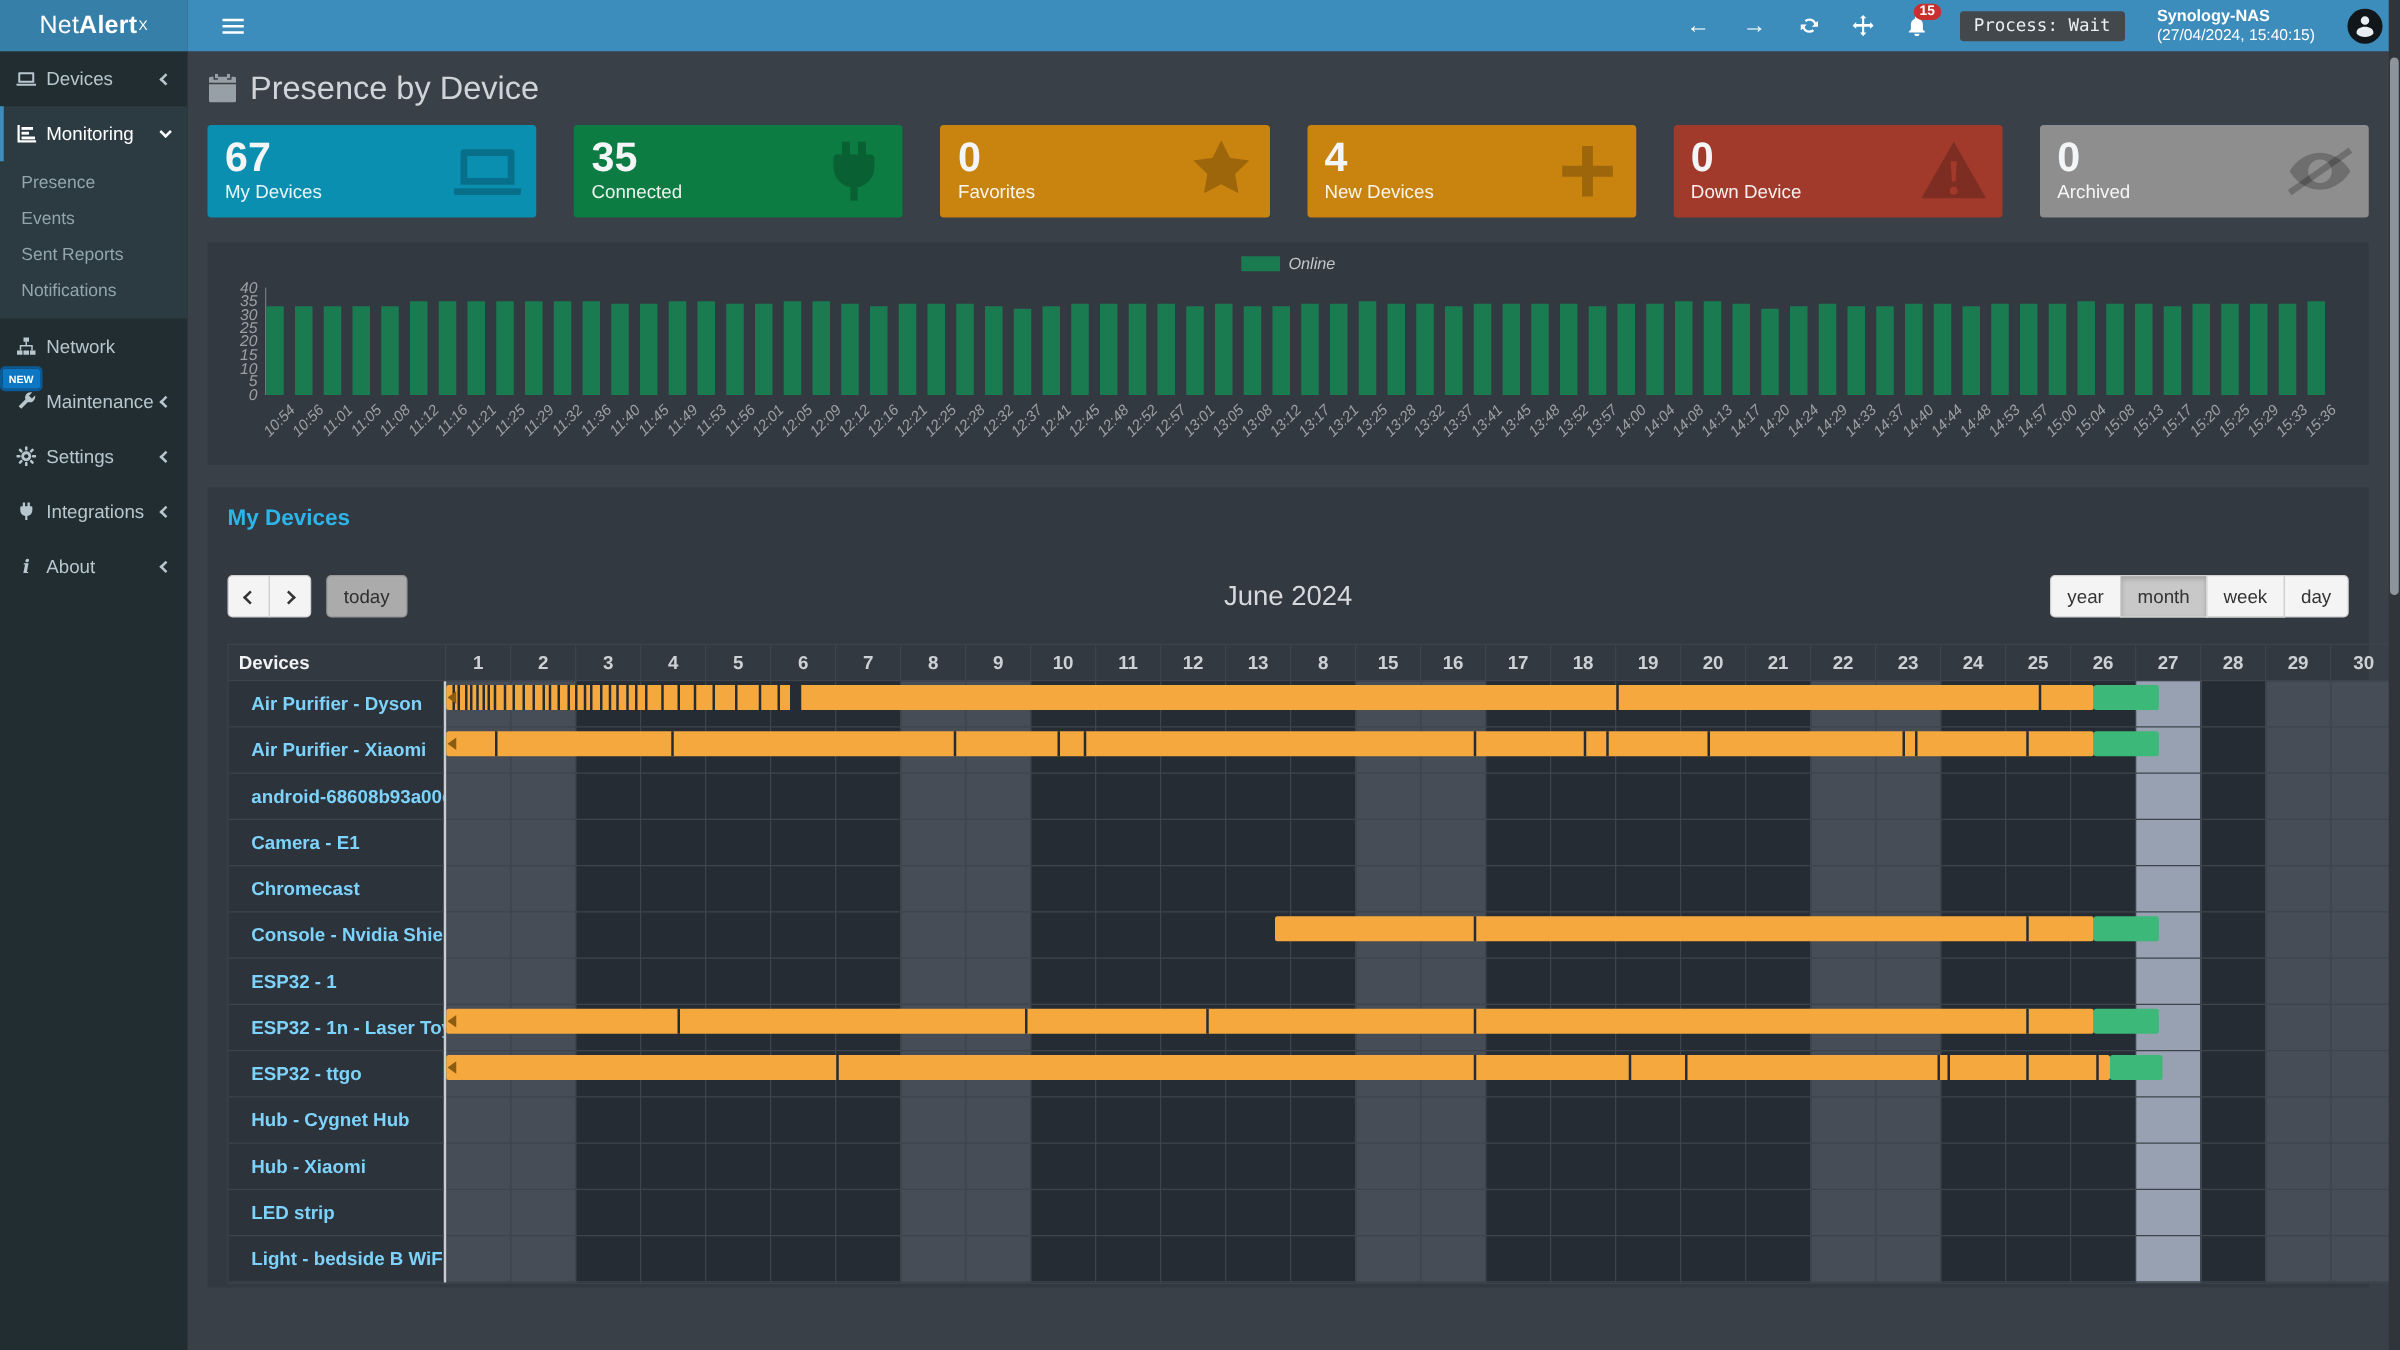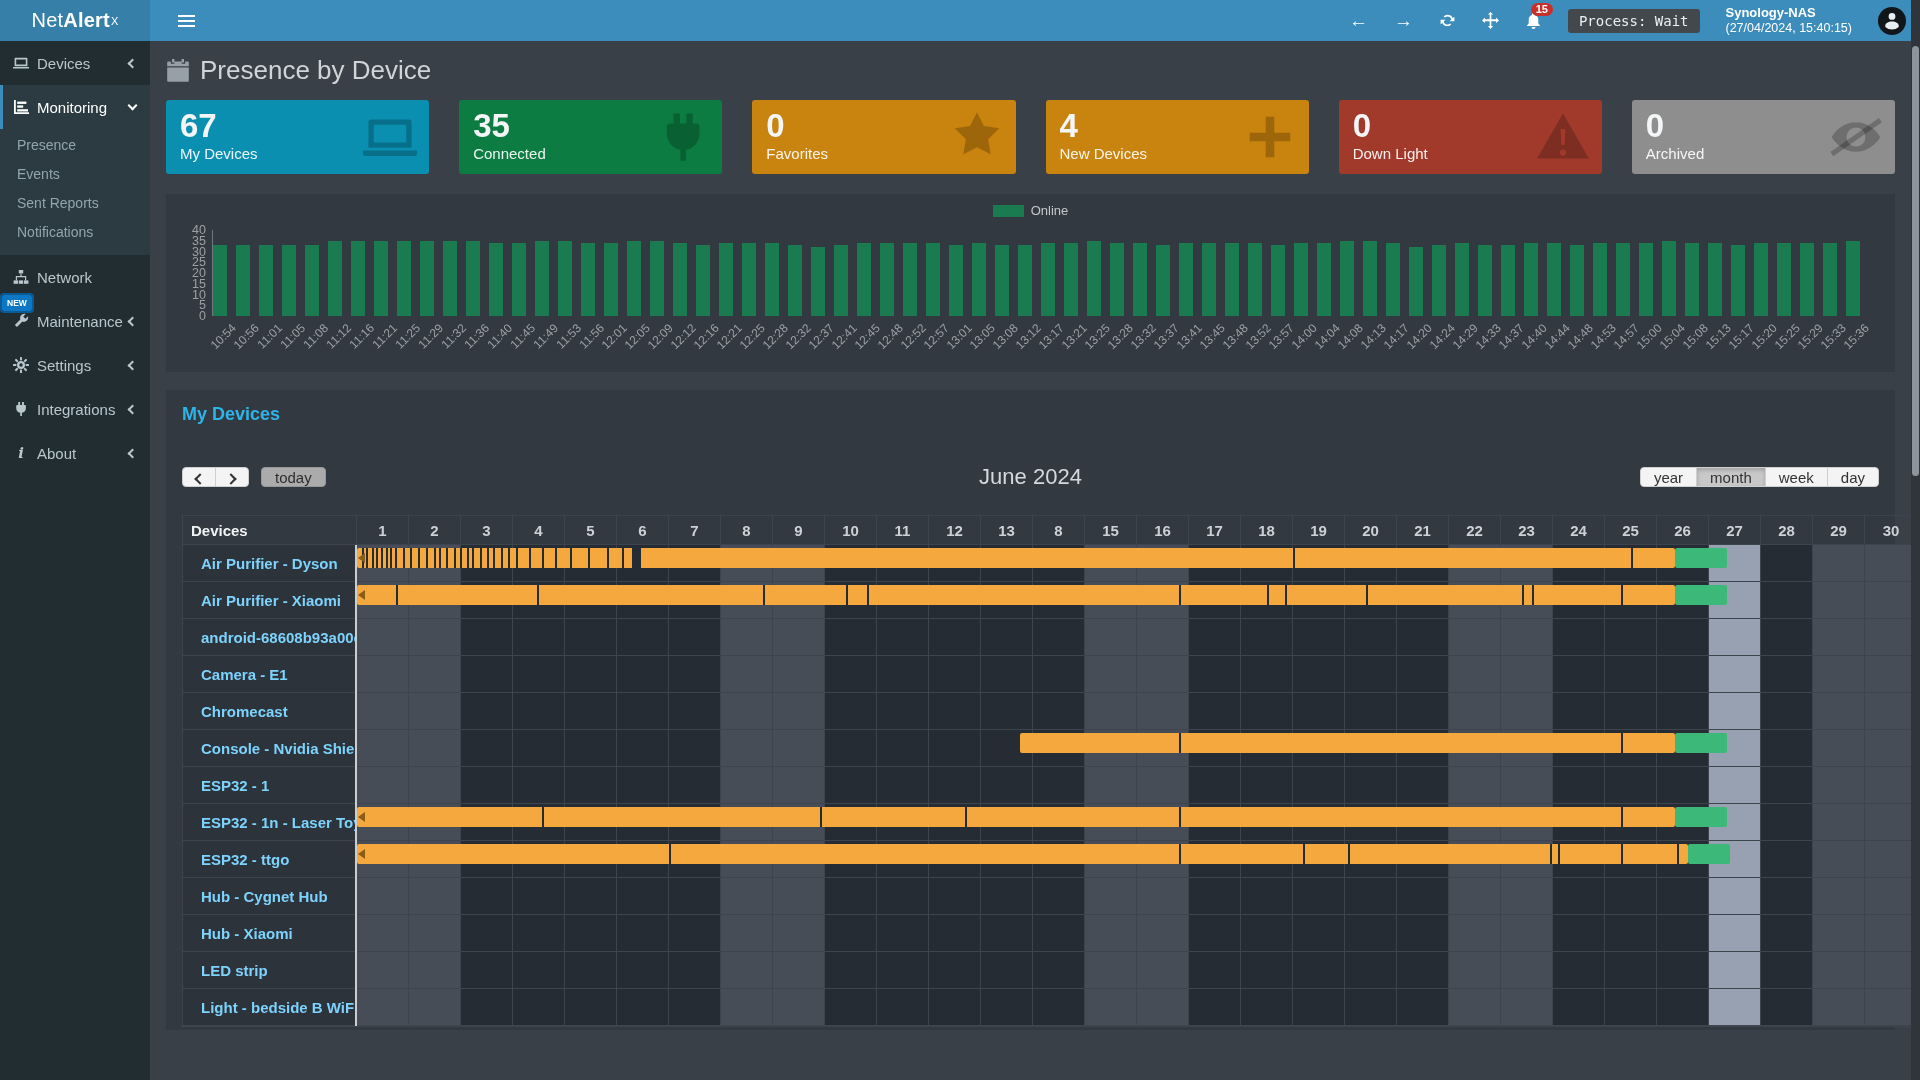--- a/index.html
+++ b/index.html
@@ -46,34 +46,34 @@
   .boxes { display:flex; gap:30px; margin:2px 16px 20px; }
   .info-box { flex:1; height:74px; border-radius:3px; position:relative; padding:7px 14px; color:#fff; cursor:pointer; overflow:hidden; }
   .ib-value { font-size:33px; font-weight:bold; line-height:1.15; color:#f4f5f6; }
   .ib-label { font-size:15px; color:rgba(255,255,255,.92); }
   .ib-icon { position:absolute; right:12px; top:10px; width:54px; height:54px; fill:rgba(0,0,0,.22); }
 
   .panel { background:#333940; margin:0 16px 18px; }
   .panel-title { font-size:18px; color:#d5d9dd; padding:13px 16px; border-bottom:1px solid #3d444c; }
 
   
-  .chart-wrap { position:relative; height:178px; }
+  .chart-wrap { position:relative; height:178px;font-style:italic; }
   .legend { display:flex; justify-content:center; align-items:center; gap:7px; padding-top:9px; font-size:13px; color:#c2c7cc; }
   .legend .sw { width:31px; height:12px; display:inline-block; }
   .plot-area { position:absolute; left:46px; top:36px; height:86px; width:1660px; border-left:1px solid #71777e; display:flex; align-items:flex-end; }
   .cbar { width:14px; margin-right:9px; flex:none; }
   .ylabels span { position:absolute; left:0; width:40px; text-align:right; font-size:12.5px; color:#9aa0a6; }
   .xlabels { position:absolute; left:47px; top:124px; height:52px; width:1660px; }
   .xlab-anchor { position:absolute; top:3px; width:0; height:0; }
   .xlab-anchor span { position:absolute; right:0; top:0; transform:rotate(-45deg); transform-origin:100% 0; font-size:12px; color:#9aa0a6; white-space:nowrap; }
 
   
   .mydev-title { font-size:18px; font-weight:bold; color:#2db4e8; padding:14px 16px 4px; }
   .cal-toolbar { position:relative; display:flex; align-items:center; padding:0 16px; margin-top:30px; height:36px; }
-  .fc-btn { height:20px; background:#f4f4f4; border:1px solid #cfcfcf; color:#333; font-size:15px; padding:0 13px; cursor:pointer; font-family:inherit; }
+  .fc-btn { height:34px; background:#f4f4f4; border:1px solid #cfcfcf; color:#333; font-size:15px; padding:0 13px; cursor:pointer; font-family:inherit; }
   .fc-btn.pressed { background:#c8c8c8; box-shadow:inset 0 2px 4px rgba(0,0,0,.2); }
   .btn-group { display:flex; }
   .btn-group .fc-btn + .fc-btn { margin-left:-1px; }
   .btn-group .fc-btn:first-child { border-radius:4px 0 0 4px; }
   .btn-group .fc-btn:last-child { border-radius:0 4px 4px 0; }
   .fc-btn.solo { border-radius:4px; }
   .fc-btn.disabled { background:#ababab; border-color:#979797; color:#2e2e2e; }
   .nav-chev { display:inline-block; width:8px; height:8px; border-left:2px solid #333; border-bottom:2px solid #333; }
   .nav-chev.left { transform:rotate(45deg); margin-right:-2px; }
   .nav-chev.right { transform:rotate(225deg); margin-left:-2px; }
@@ -269,21 +269,21 @@
     </div>
     <div class="info-box" style="background: rgb(201, 131, 15);">
       <div class="ib-value">4</div>
       <div class="ib-label">New Devices</div>
       <svg class="ib-icon" viewBox="0 0 20 20">
           <path d="M8.4 2.5h3.2v5.9h5.9v3.2h-5.9v5.9H8.4v-5.9H2.5V8.4h5.9z"></path>
         </svg>
     </div>
     <div class="info-box" style="background: rgb(162, 58, 44);">
       <div class="ib-value">0</div>
-      <div class="ib-label">Down Light</div>
+      <div class="ib-label">Down Device</div>
       <svg class="ib-icon" viewBox="0 0 20 20">
           <path fill-rule="evenodd" d="M10 1.2L19.6 18H.4zM9.1 7h1.8l-.35 6h-1.1zM10 14.6a1.15 1.15 0 1 1 0 2.3 1.15 1.15 0 0 1 0-2.3z"></path>
         </svg>
     </div>
     <div class="info-box" style="background: rgb(142, 142, 142);">
       <div class="ib-value">0</div>
       <div class="ib-label">Archived</div>
       <svg class="ib-icon" viewBox="0 0 20 20">
           <path fill-rule="evenodd" d="M10 4.5c4.2 0 7.6 2.9 9 5.5-1.4 2.6-4.8 5.5-9 5.5S2.4 12.6 1 10c1.4-2.6 4.8-5.5 9-5.5zm0 2A3.5 3.5 0 1 0 10 13.5 3.5 3.5 0 0 0 10 6.5z"></path>
           <rect x="-1" y="9.1" width="22" height="1.9" transform="rotate(-35 10 10)"></rect>

